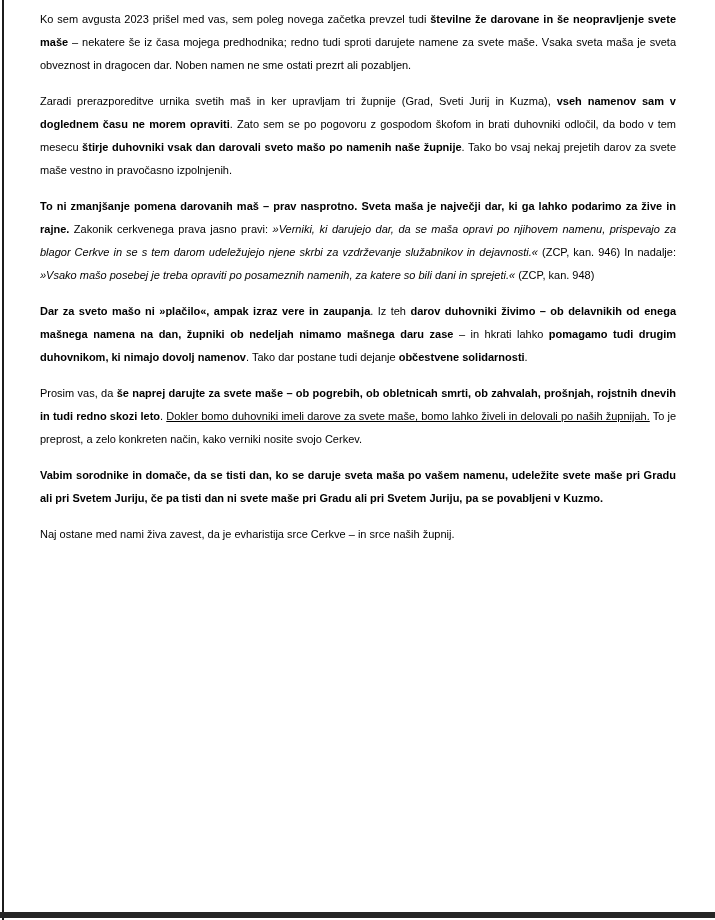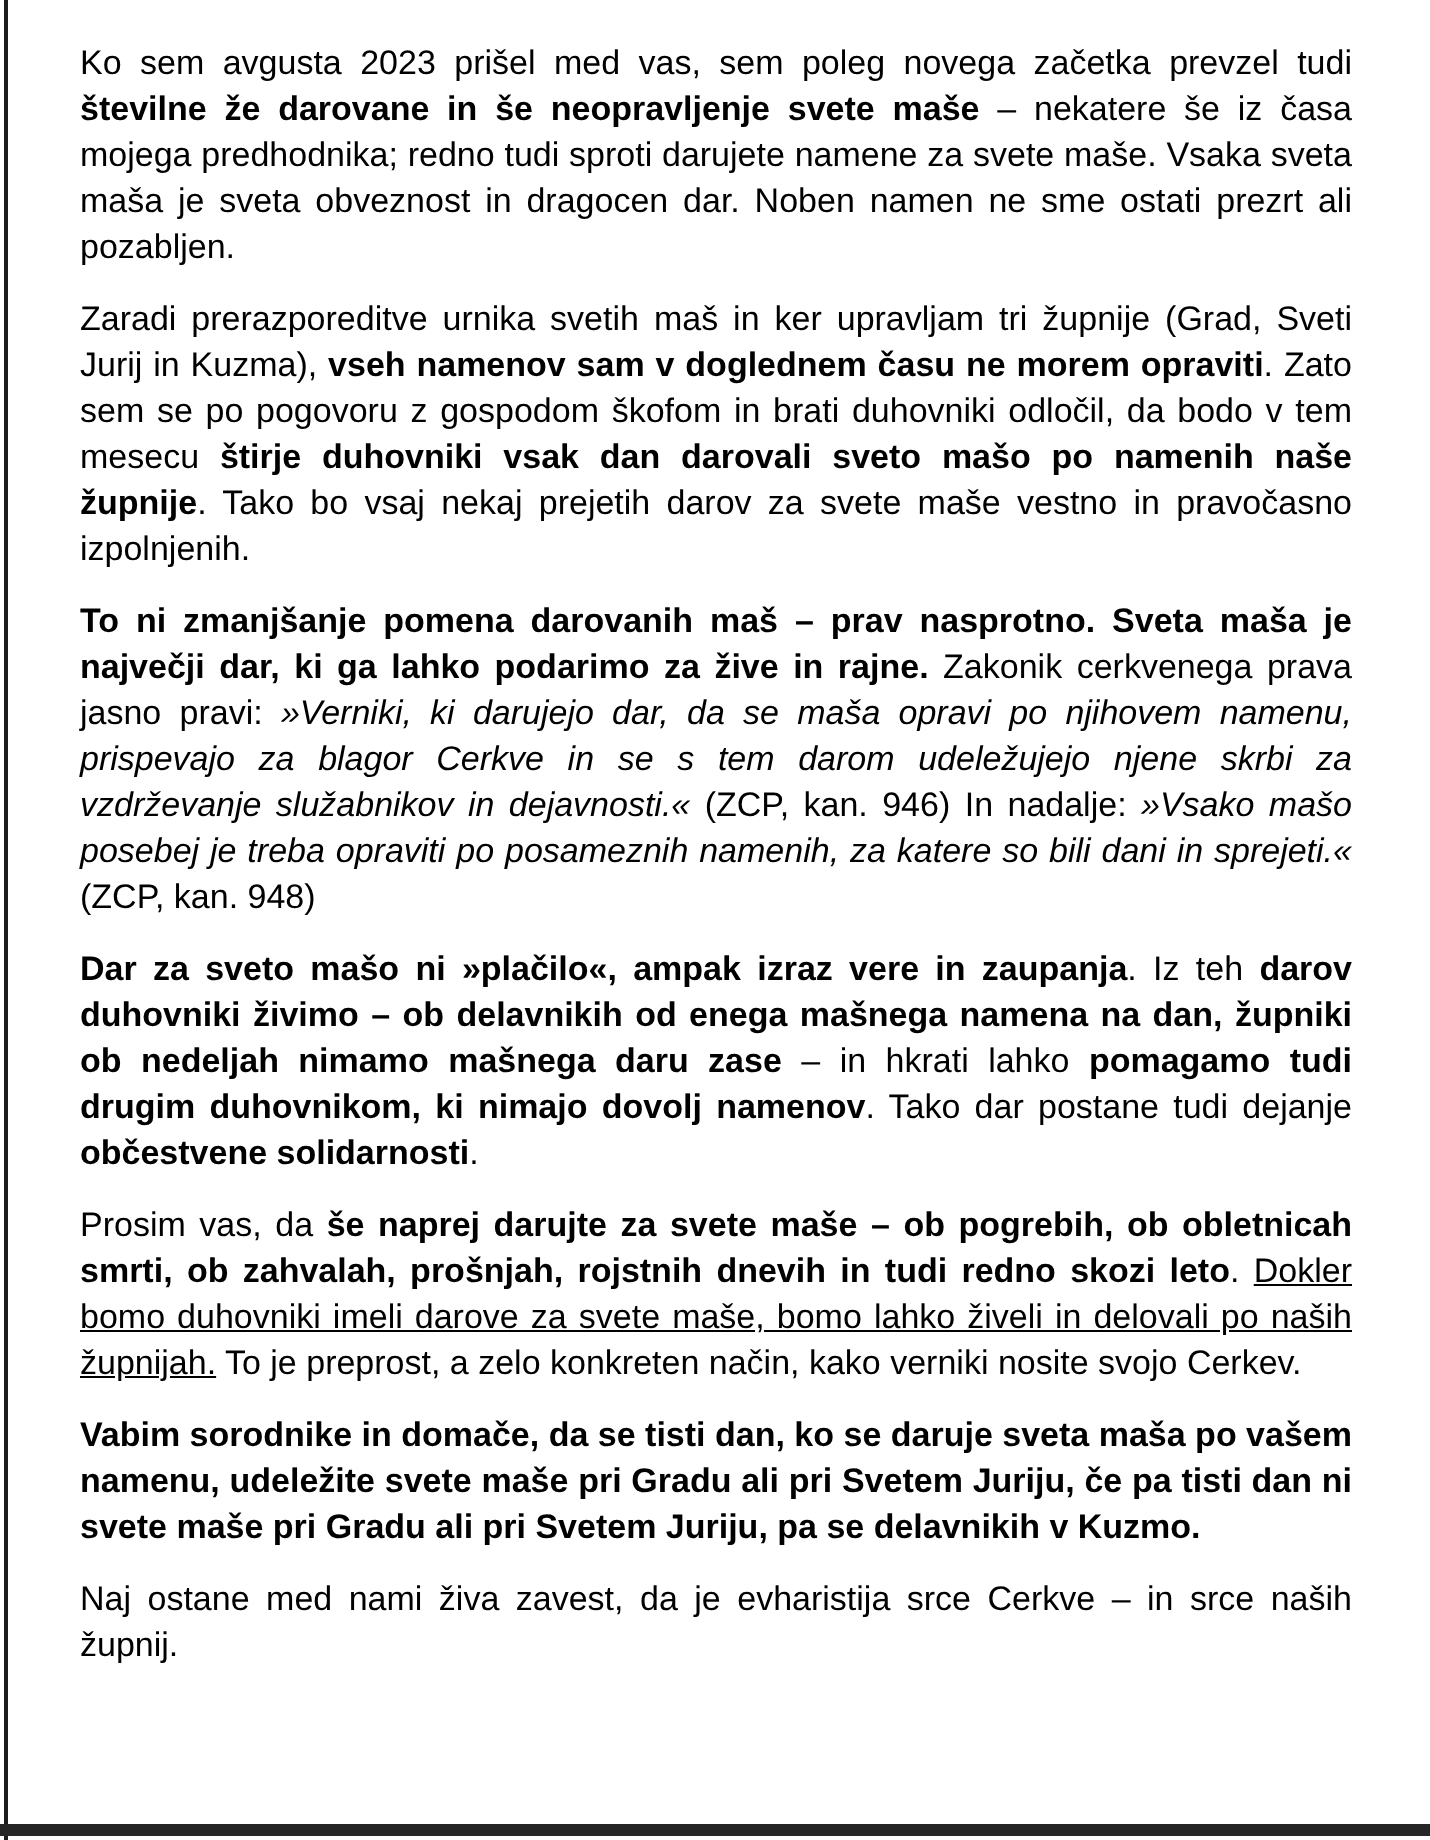--- a/index.html
+++ b/index.html
@@ -26,22 +26,22 @@
     width: 636px;
     padding-top: 8px;
   }
   .title {
     margin: 0 0 14px 0;
     font-size: 18.5px; line-height: 24px;
     font-weight: bold;
     text-align: center;
   }
   p.para {
-    margin: 12px 0 13px 0;
-    font-size: 17px; line-height: 23px;
+    margin: 0 0 13px 0;
+    font-size: 11px; line-height: 23px;
     text-align: justify;
   }
   p.para.gap-lg { margin-bottom: 19px; }
   .b { font-weight: bold; }
   .i { font-style: italic; }
   .u { text-decoration: underline; }
 </style>
 </head>
 <body>
 
@@ -54,19 +54,19 @@
   <p class="para"><span class="r">Ko sem avgusta 2023 prišel med vas, sem poleg novega začetka prevzel tudi </span><span class="b">številne že darovane in še neopravljenje svete maše</span><span class="r"> – nekatere še iz časa mojega predhodnika; redno tudi sproti darujete namene za svete maše. Vsaka sveta maša je sveta obveznost in dragocen dar. Noben namen ne sme ostati prezrt ali pozabljen.</span></p>
 
   <p class="para"><span class="r">Zaradi prerazporeditve urnika svetih maš in ker upravljam tri župnije (Grad, Sveti Jurij in Kuzma), </span><span class="b">vseh namenov sam v doglednem času ne morem opraviti</span><span class="r">. Zato sem se po pogovoru z gospodom škofom in brati duhovniki odločil, da bodo v tem mesecu </span><span class="b">štirje duhovniki vsak dan darovali sveto mašo po namenih naše župnije</span><span class="r">. Tako bo vsaj nekaj prejetih darov za svete maše vestno in pravočasno izpolnjenih.</span></p>
 
   <p class="para"><span class="b">To ni zmanjšanje pomena darovanih maš – prav nasprotno. Sveta maša je največji dar, ki ga lahko podarimo za žive in rajne.</span><span class="r"> Zakonik cerkvenega prava jasno pravi: </span><span class="i">»Verniki, ki darujejo dar, da se maša opravi po njihovem namenu, prispevajo za blagor Cerkve in se s tem darom udeležujejo njene skrbi za vzdrževanje služabnikov in dejavnosti.«</span><span class="r"> (ZCP, kan. 946) In nadalje: </span><span class="i">»Vsako mašo posebej je treba opraviti po posameznih namenih, za katere so bili dani in sprejeti.«</span><span class="r"> (ZCP, kan. 948)</span></p>
 
   <p class="para"><span class="b">Dar za sveto mašo ni »plačilo«, ampak izraz vere in zaupanja</span><span class="r">. Iz teh </span><span class="b">darov duhovniki živimo – ob delavnikih od enega mašnega namena na dan, župniki ob nedeljah nimamo mašnega daru zase</span><span class="r"> – in hkrati lahko </span><span class="b">pomagamo tudi drugim duhovnikom, ki nimajo dovolj namenov</span><span class="r">. Tako dar postane tudi dejanje </span><span class="b">občestvene solidarnosti</span><span class="r">.</span></p>
 
   <p class="para"><span class="r">Prosim vas, da </span><span class="b">še naprej darujte za svete maše – ob pogrebih, ob obletnicah smrti, ob zahvalah, prošnjah, rojstnih dnevih in tudi redno skozi leto</span><span class="r">. </span><span class="u">Dokler bomo duhovniki imeli darove za svete maše, bomo lahko živeli in delovali po naših župnijah.</span><span class="r"> To je preprost, a zelo konkreten način, kako verniki nosite svojo Cerkev.</span></p>
 
-  <p class="para"><span class="b">Vabim sorodnike in domače, da se tisti dan, ko se daruje sveta maša po vašem namenu, udeležite svete maše pri Gradu ali pri Svetem Juriju, če pa tisti dan ni svete maše pri Gradu ali pri Svetem Juriju, pa se delavnikih v Kuzmo.</span></p>
+  <p class="para"><span class="b">Vabim sorodnike in domače, da se tisti dan, ko se daruje sveta maša po vašem namenu, udeležite svete maše pri Gradu ali pri Svetem Juriju, če pa tisti dan ni svete maše pri Gradu ali pri Svetem Juriju, pa se povabljeni v Kuzmo.</span></p>
 
 
 
   <p class="para"><span class="r">Naj ostane med nami živa zavest, da je evharistija srce Cerkve – in srce naših župnij.</span></p>
 
 </div>
 
 </body></html>

